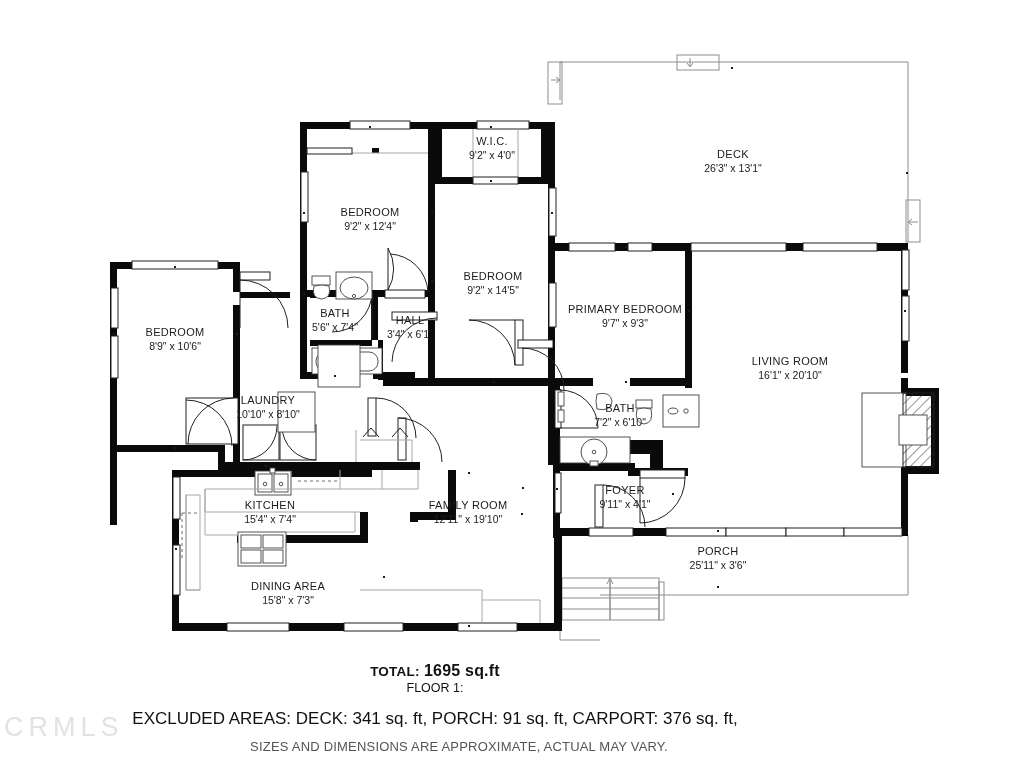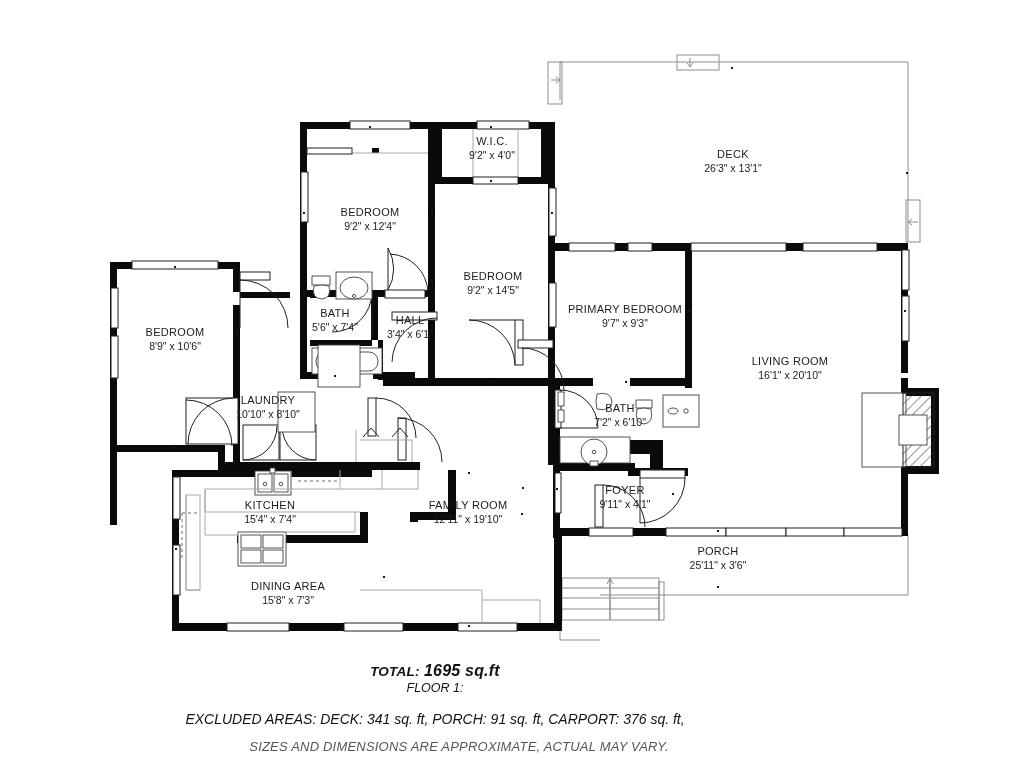--- a/index.html
+++ b/index.html
@@ -53,36 +53,35 @@
 
   
   #summary {
     position: absolute;
     left: 0;
     top: 662px;
     width: 870px;
     text-align: center;
     font-family: "Liberation Sans", sans-serif;
     color: #111111;
-    font-style: italic;
   }
   #summary .total-line {
     font-size: 15px;
     font-weight: bold;
     letter-spacing: 0.2px;
     margin-bottom: 1px;
   }
   #summary .total-line .total-label { font-size: 13.5px; }
   #summary .total-line .total-value { font-size: 16px; }
   #summary .floor-line {
     font-size: 12.5px;
     margin-bottom: 16px;
   }
   #summary .excluded-line {
-    font-size: 14px;
+    font-size: 17px;
     line-height: 16px;
   }
   #summary .disclaimer {
     margin-top: 12px;
     font-size: 13px;
     color: #555555;
     letter-spacing: 0.2px;
     margin-left: 48px;
   }
   #watermark {
@@ -495,14 +494,15 @@
   <div id="summary">
     <div class="total-line">
       <span class="total-label">TOTAL:</span>
       <span class="total-value">1695 sq.ft</span>
     </div>
     <div class="floor-line">FLOOR 1:</div>
     <div class="excluded-line">EXCLUDED AREAS: DECK: 341 sq. ft, PORCH: 91 sq. ft, CARPORT: 376 sq. ft,</div>
     <div class="disclaimer">SIZES AND DIMENSIONS ARE APPROXIMATE, ACTUAL MAY VARY.</div>
   </div>
 
+  <div id="watermark">CRMLS</div>
 
 </div>
 
 </body></html>

